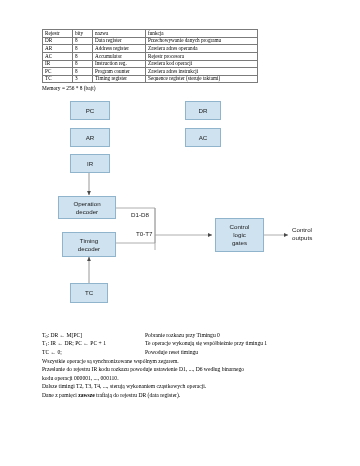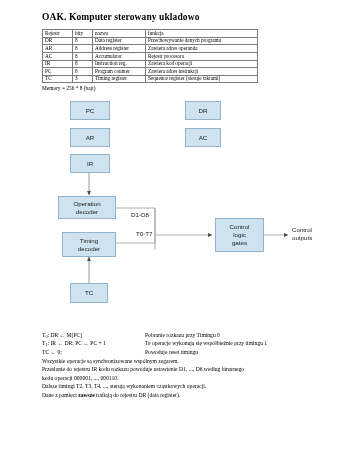--- a/index.html
+++ b/index.html
@@ -141,21 +141,20 @@
     vertical-align: baseline;
     position: relative;
     top: 1.1px;
   }
 </style>
 </head>
 <body>
 
 <div class="page">
 
-  <div class="doc-title">OAK. Komputer sterowany ukladowo</div>
 
   <table class="reg-table">
     <tbody>
       <tr>
         <td class="col-reg">Rejestr</td>
         <td class="col-bity">bity</td>
         <td class="col-nazwa">nazwa</td>
         <td class="col-func">funkcja</td>
       </tr>
       <tr>

